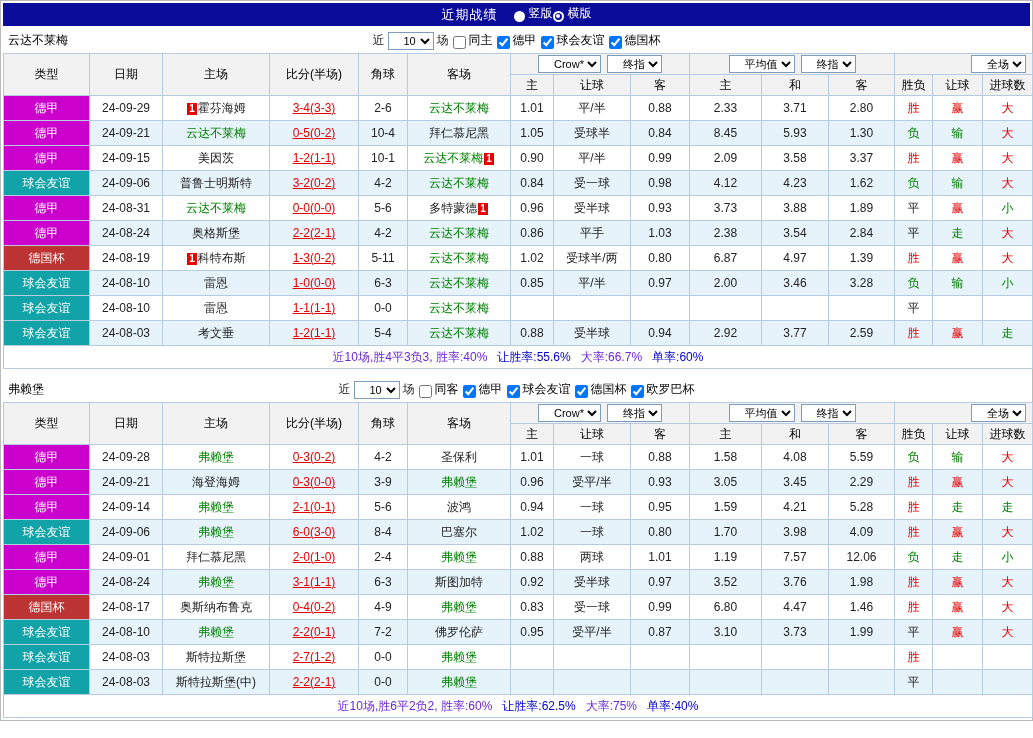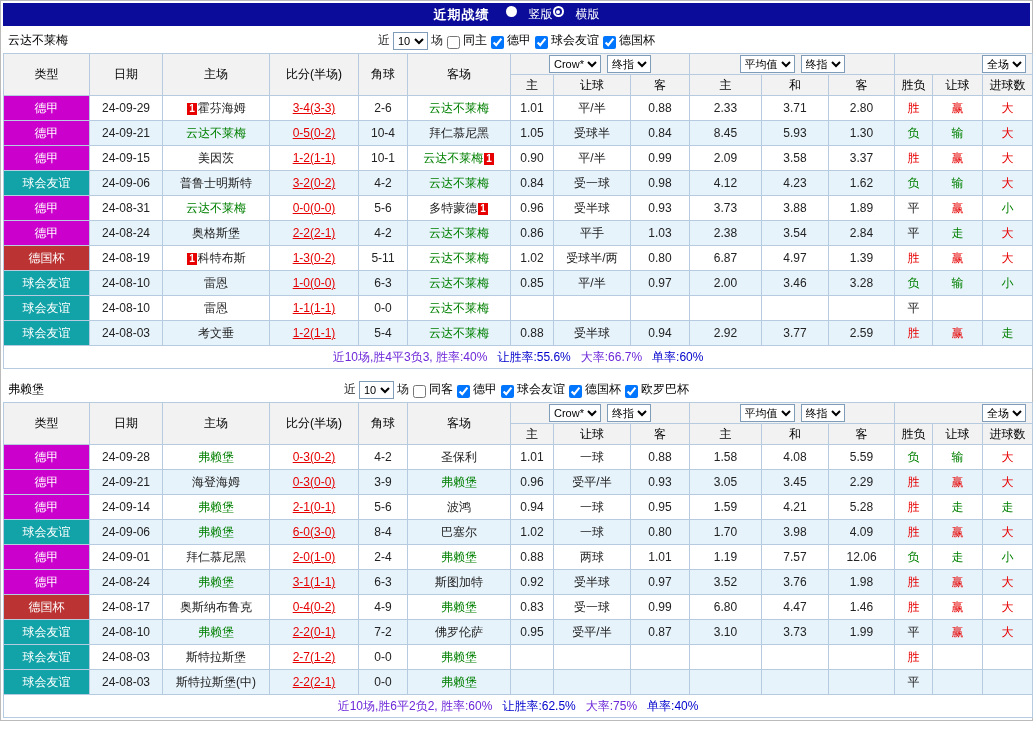--- a/index.html
+++ b/index.html
@@ -1,33 +1,33 @@
 <!DOCTYPE html>
 <html><head>
 <meta charset="utf-8">
 <style>
 *{box-sizing:border-box;}
 html,body{margin:0;padding:0;background:#fff;}
 body{font-family:"Liberation Sans","DejaVu Sans",sans-serif;font-size:12px;color:#222;width:1033px;}
 .page{width:1033px;border:1px solid #bbb;padding:2px;background:#fff;}
 .topbar{height:23px;background:#0c0c9a;color:#fff;display:flex;align-items:center;justify-content:center;gap:16px;}
-.topbar .title{font-weight:bold;font-size:13px;letter-spacing:1px;}
-.view-opt{display:inline-flex;align-items:flex-start;gap:12px;cursor:pointer;}
+.topbar .title{font-weight:normal;font-size:13px;letter-spacing:1px;}
+.view-opt{display:inline-flex;align-items:flex-end;gap:4px;cursor:pointer;}
 .radio{width:11px;height:11px;border-radius:50%;display:inline-block;position:relative;}
 .radio.solid{background:#fff;}
 .radio.ring{border:2px solid #fff;}
 .radio.ring::after{content:"";position:absolute;left:1.5px;top:1.5px;width:4px;height:4px;border-radius:50%;background:#fff;}
 .section{margin-top:2px;}
 .section + .section{margin-top:8px;}
 .filterbar{position:relative;height:25px;display:flex;align-items:center;justify-content:center;background:#fff;}
 .filterbar .teamname{position:absolute;left:5px;color:#000;}
 .ctrls{display:inline-flex;align-items:center;}
 .chk{display:inline-flex;align-items:flex-end;margin-left:4px;cursor:pointer;color:#000;}
 .chk input{width:13px;height:13px;margin:0 3px 0 0;}
-select.sel{font-size:11px;height:18px;border:1px solid #7f9db9;background:#fff;margin:0 3px;}
+select.sel{font-size:11px;height:18px;border:1px solid #7f9db9;background:#fff;margin:0 3px;padding-left:11px;}
 table{border-collapse:collapse;table-layout:fixed;width:1029px;}
 th,td{border:1px solid #b6cbe0;text-align:center;white-space:nowrap;overflow:hidden;padding:0 2px;}
 thead th{background:#f2f2f2;font-weight:normal;height:21px;color:#000;}
 tbody td{height:25px;}
 tbody tr.alt{background:#e7f3fb;}
 td.league{color:#fff;}
 td.score{color:#e60000;text-decoration:underline;}
 span.focal{color:#008000;}
 .badge{display:inline-block;background:#e60000;color:#fff;font-size:10px;font-weight:bold;line-height:12px;padding:0 2px;margin:0 1px;}
 .c-pos{color:#e60000;}

